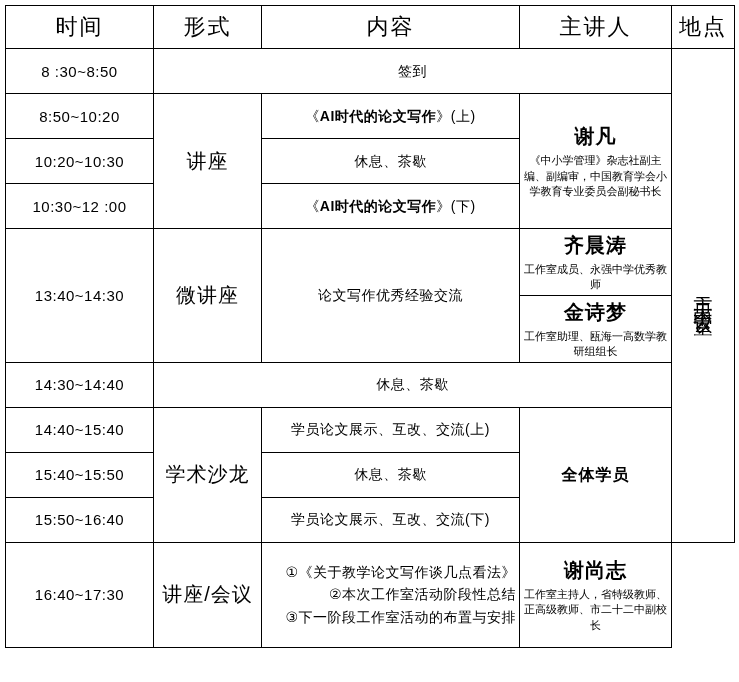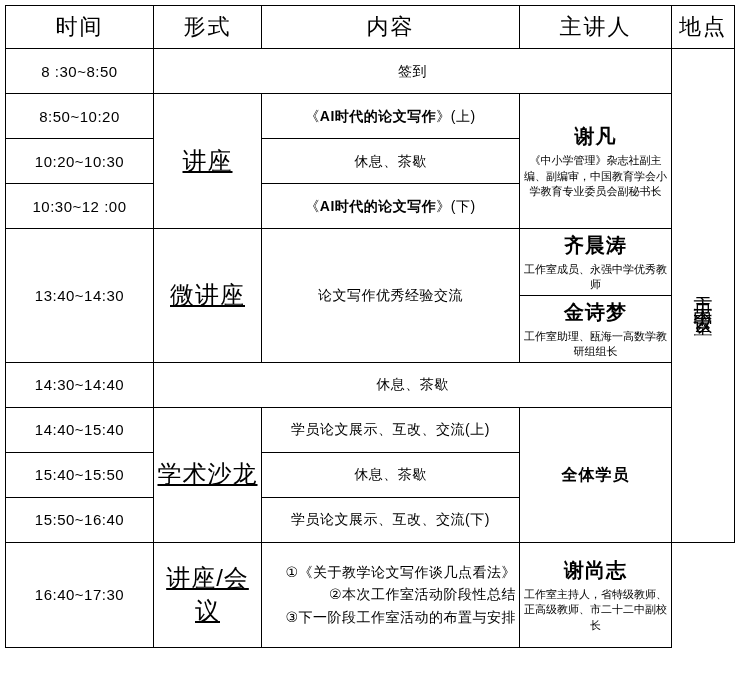--- a/index.html
+++ b/index.html
@@ -44,25 +44,24 @@
     font-weight: bold;
     height: 38px;
     letter-spacing: 2px;
   }
   td.time {
     font-size: 15px;
     letter-spacing: 0.5px;
     height: 40px;
   }
   td.form {
-    font-size: 24px;
+    font-size: 20px;
     font-weight: bold;
     letter-spacing: 1px;
     line-height: 1.35;
-    text-decoration: underline;
   }
   td.topic {
     font-size: 14px;
     letter-spacing: 0.5px;
     line-height: 1.5;
   }
   td.topic.bold-inline b { font-weight: bold; text-align: right; }
   td.topic.list {
     text-align: right;
     padding-left: 14px;

